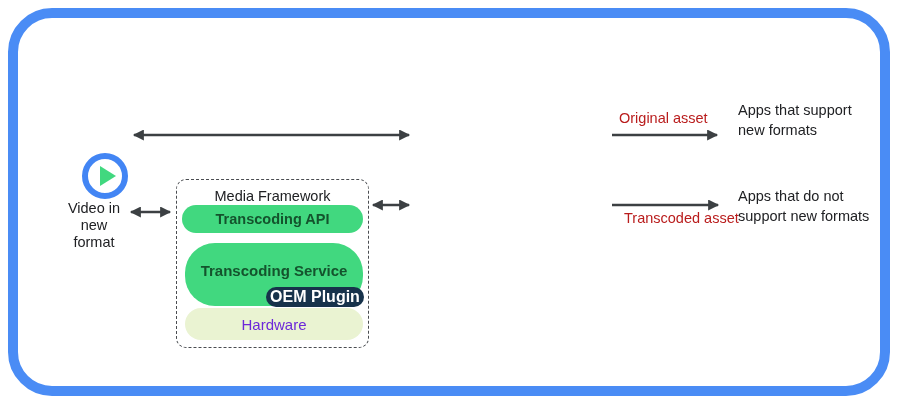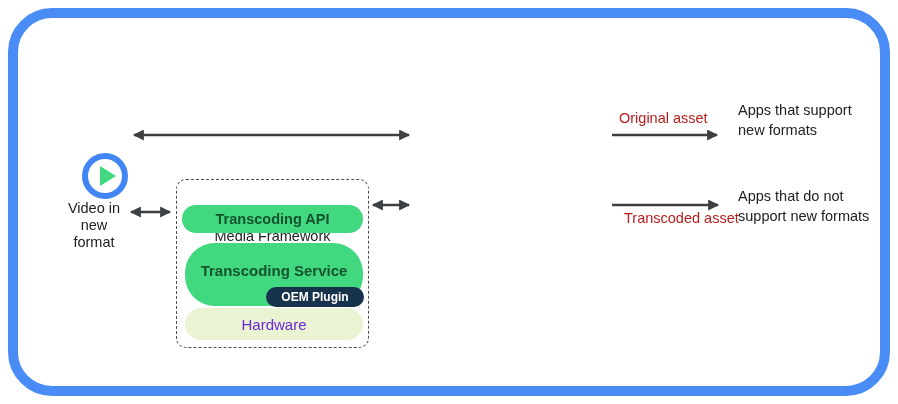--- a/index.html
+++ b/index.html
@@ -28,29 +28,29 @@
     font-size:14.5px;line-height:17px;text-align:center;white-space:pre-line;
   }
 
   
   .mf-box{
     position:absolute;left:176px;top:179px;width:193px;height:169px;
     border:1.6px dashed #4a4d51;border-radius:10px;box-sizing:border-box;
   }
   .mf-title{
     position:absolute;left:0;top:8px;width:100%;text-align:center;
-    font-size:14.5px;color:#202124;margin-top:40px;
+    font-size:14.5px;color:#202124;
   }
   .pill{
     position:absolute;display:flex;align-items:center;justify-content:center;
     font-weight:bold;color:#14532d;box-sizing:border-box;
   }
   .pill-api{left:5px;top:25px;width:181px;height:28px;background:#41d87f;border-radius:14px;font-size:14.5px;}
   .pill-service{left:8px;top:63px;width:178px;height:63px;background:#41d87f;border-radius:30px;font-size:15px;padding-bottom:8px;}
-  .pill-oem{left:89px;top:107px;width:98px;height:20px;background:#17324b;border-radius:10px;color:#fff;font-size:12px;}
+  .pill-oem{left:89px;top:107px;width:98px;height:20px;background:#17324b;border-radius:10px;color:#fff;font-size:16px;}
   .pill-hw{left:8px;top:128px;width:178px;height:32px;background:#eaf3d2;border-radius:16px;font-weight:normal;font-size:15px;color:#6d28d9;}
 
   
   .transcoder-box{
     position:absolute;left:413px;top:103px;width:199px;height:139px;
     background:#4285f4;border-radius:28px;
     display:flex;align-items:center;justify-content:center;text-align:center;
     color:#fff;font-weight:bold;font-size:14px;line-height:19px;white-space:pre-line;
   }
 

